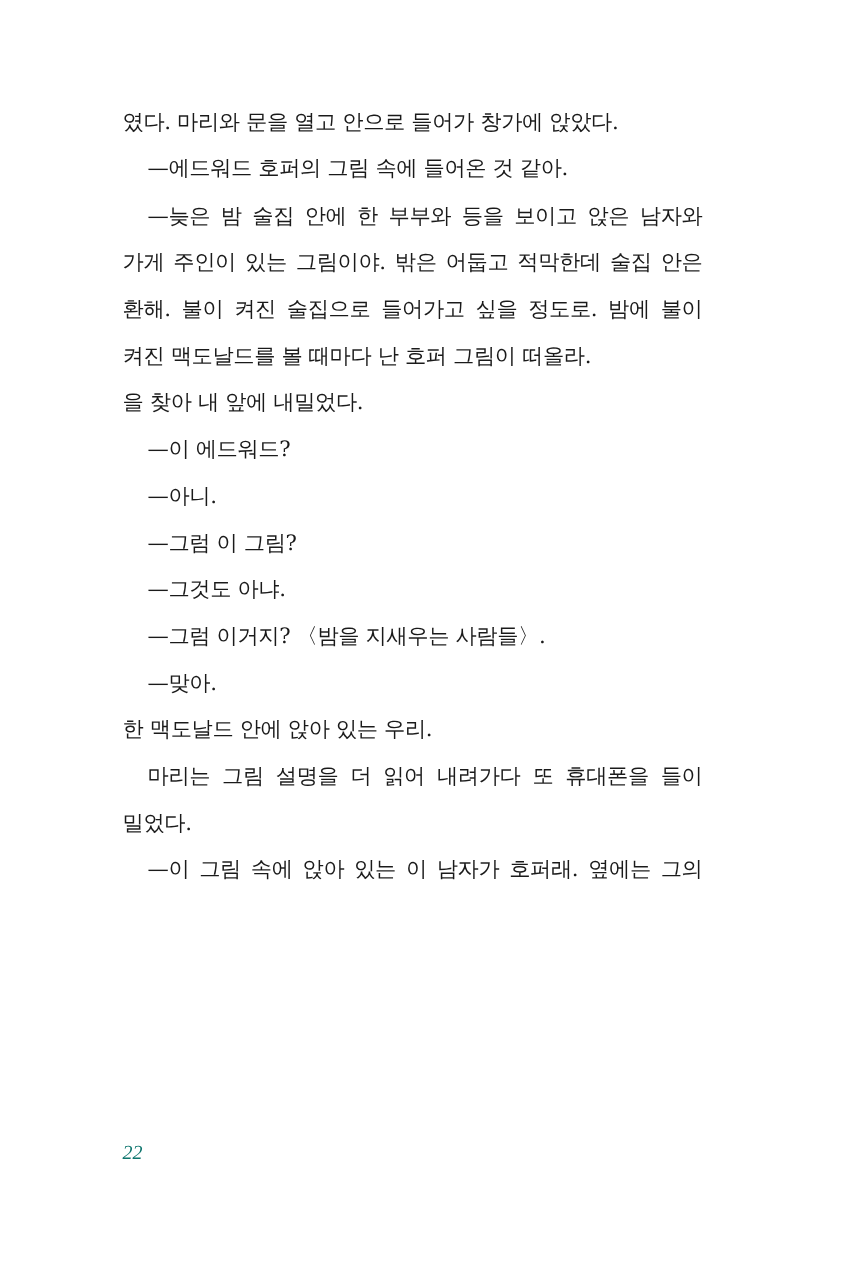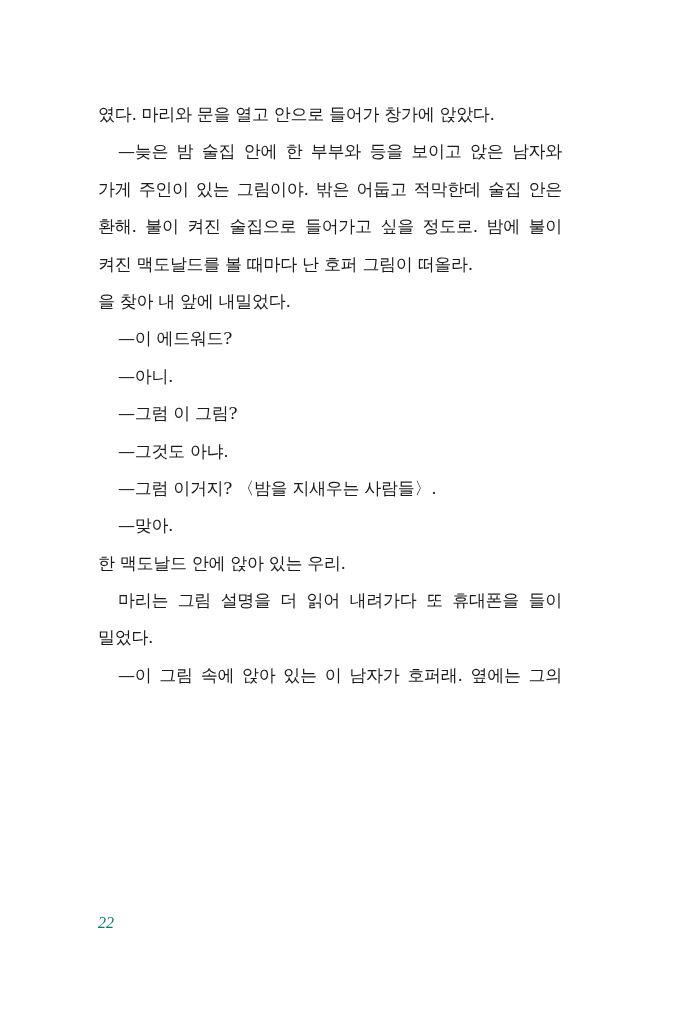--- a/index.html
+++ b/index.html
@@ -11,21 +11,21 @@
       width: 691px;
       height: 1024px;
       position: relative;
       overflow: hidden;
       font-family: "DejaVu Serif", "Liberation Serif", serif;
       color: #1a1a1a;
     }
     .page-body {
       position: absolute;
       left: 98px;
-      top: 96px;
+      top: 80px;
       width: 464px;
     }
     .line {
       height: 37.4px;
       line-height: 37.4px;
       font-size: 17px;
       white-space: nowrap;
       letter-spacing: -0.3px;
     }
     .line.justify {
@@ -43,20 +43,21 @@
       font-style: italic;
       font-family: "Liberation Serif", "DejaVu Serif", serif;
       color: #0f766e;
     }
   </style>
 </head>
 <body>
 
 <div class="page-body">
   <div class="line">였다. 마리와 문을 열고 안으로 들어가 창가에 앉았다.</div>
+  <div class="line indent">—에드워드 호퍼의 그림 속에 들어온 것 같아.</div>
   <div class="line indent justify">—늦은 밤 술집 안에 한 부부와 등을 보이고 앉은 남자와</div>
   <div class="line justify">가게 주인이 있는 그림이야. 밖은 어둡고 적막한데 술집 안은</div>
   <div class="line justify">환해. 불이 켜진 술집으로 들어가고 싶을 정도로. 밤에 불이</div>
   <div class="line">켜진 맥도날드를 볼 때마다 난 호퍼 그림이 떠올라.</div>
   <div class="line">을 찾아 내 앞에 내밀었다.</div>
   <div class="line indent">—이 에드워드?</div>
   <div class="line indent">—아니.</div>
   <div class="line indent">—그럼 이 그림?</div>
   <div class="line indent">—그것도 아냐.</div>
   <div class="line indent">—그럼 이거지? 〈밤을 지새우는 사람들〉.</div>

